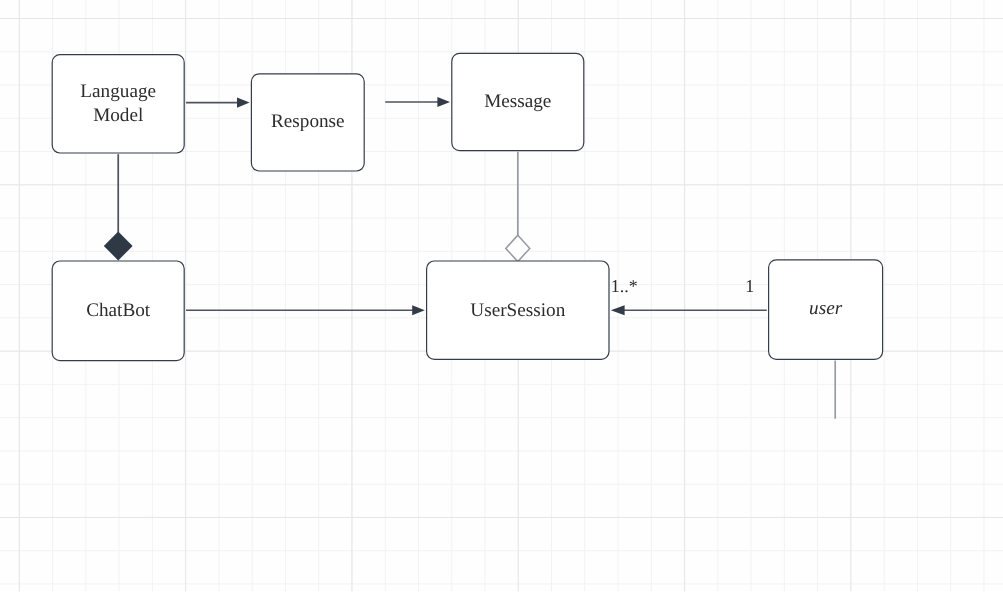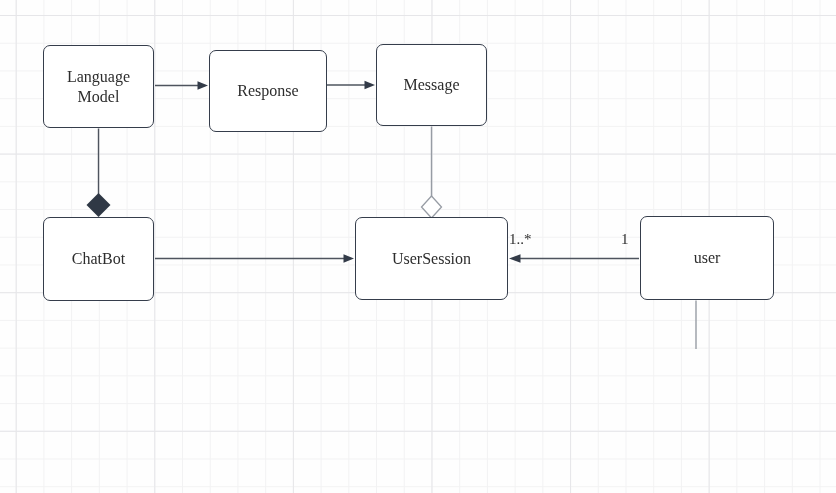--- a/index.html
+++ b/index.html
@@ -44,25 +44,25 @@
     justify-content: center;
     text-align: center;
     font-size: 16px;
     color: #2d2d2d;
     line-height: 1.25;
   }
   .node .node-label {
     padding: 0 13px;
   }
   .node-language-model { left: 43px;  top: 45px;  width: 111px; height: 83px; }
-  .node-response       { left: 209px; top: 50px;  width: 118px; height: 82px; }
+  .node-response       { left: 209px; top: 61px;  width: 95px; height: 82px; }
   .node-message        { left: 376px; top: 44px;  width: 111px; height: 82px; }
   .node-chatbot        { left: 43px;  top: 217px; width: 111px; height: 84px; }
   .node-user-session   { left: 355px; top: 217px; width: 153px; height: 83px; }
-  .node-user           { left: 640px; top: 216px; width: 134px; height: 84px; }
+  .node-user           { left: 640px; top: 216px; width: 96px; height: 84px; font-style: italic; }
   .node-preference     { left: 647px; top: 349px; width: 112px; height: 84px; }
   .edge-label {
     position: absolute;
     font-size: 15px;
     color: #2d2d2d;
     white-space: nowrap;
   }
   .label-multiplicity-many { left: 509px; top: 231px; }
   .label-multiplicity-one  { left: 621px; top: 231px; }
 </style>

